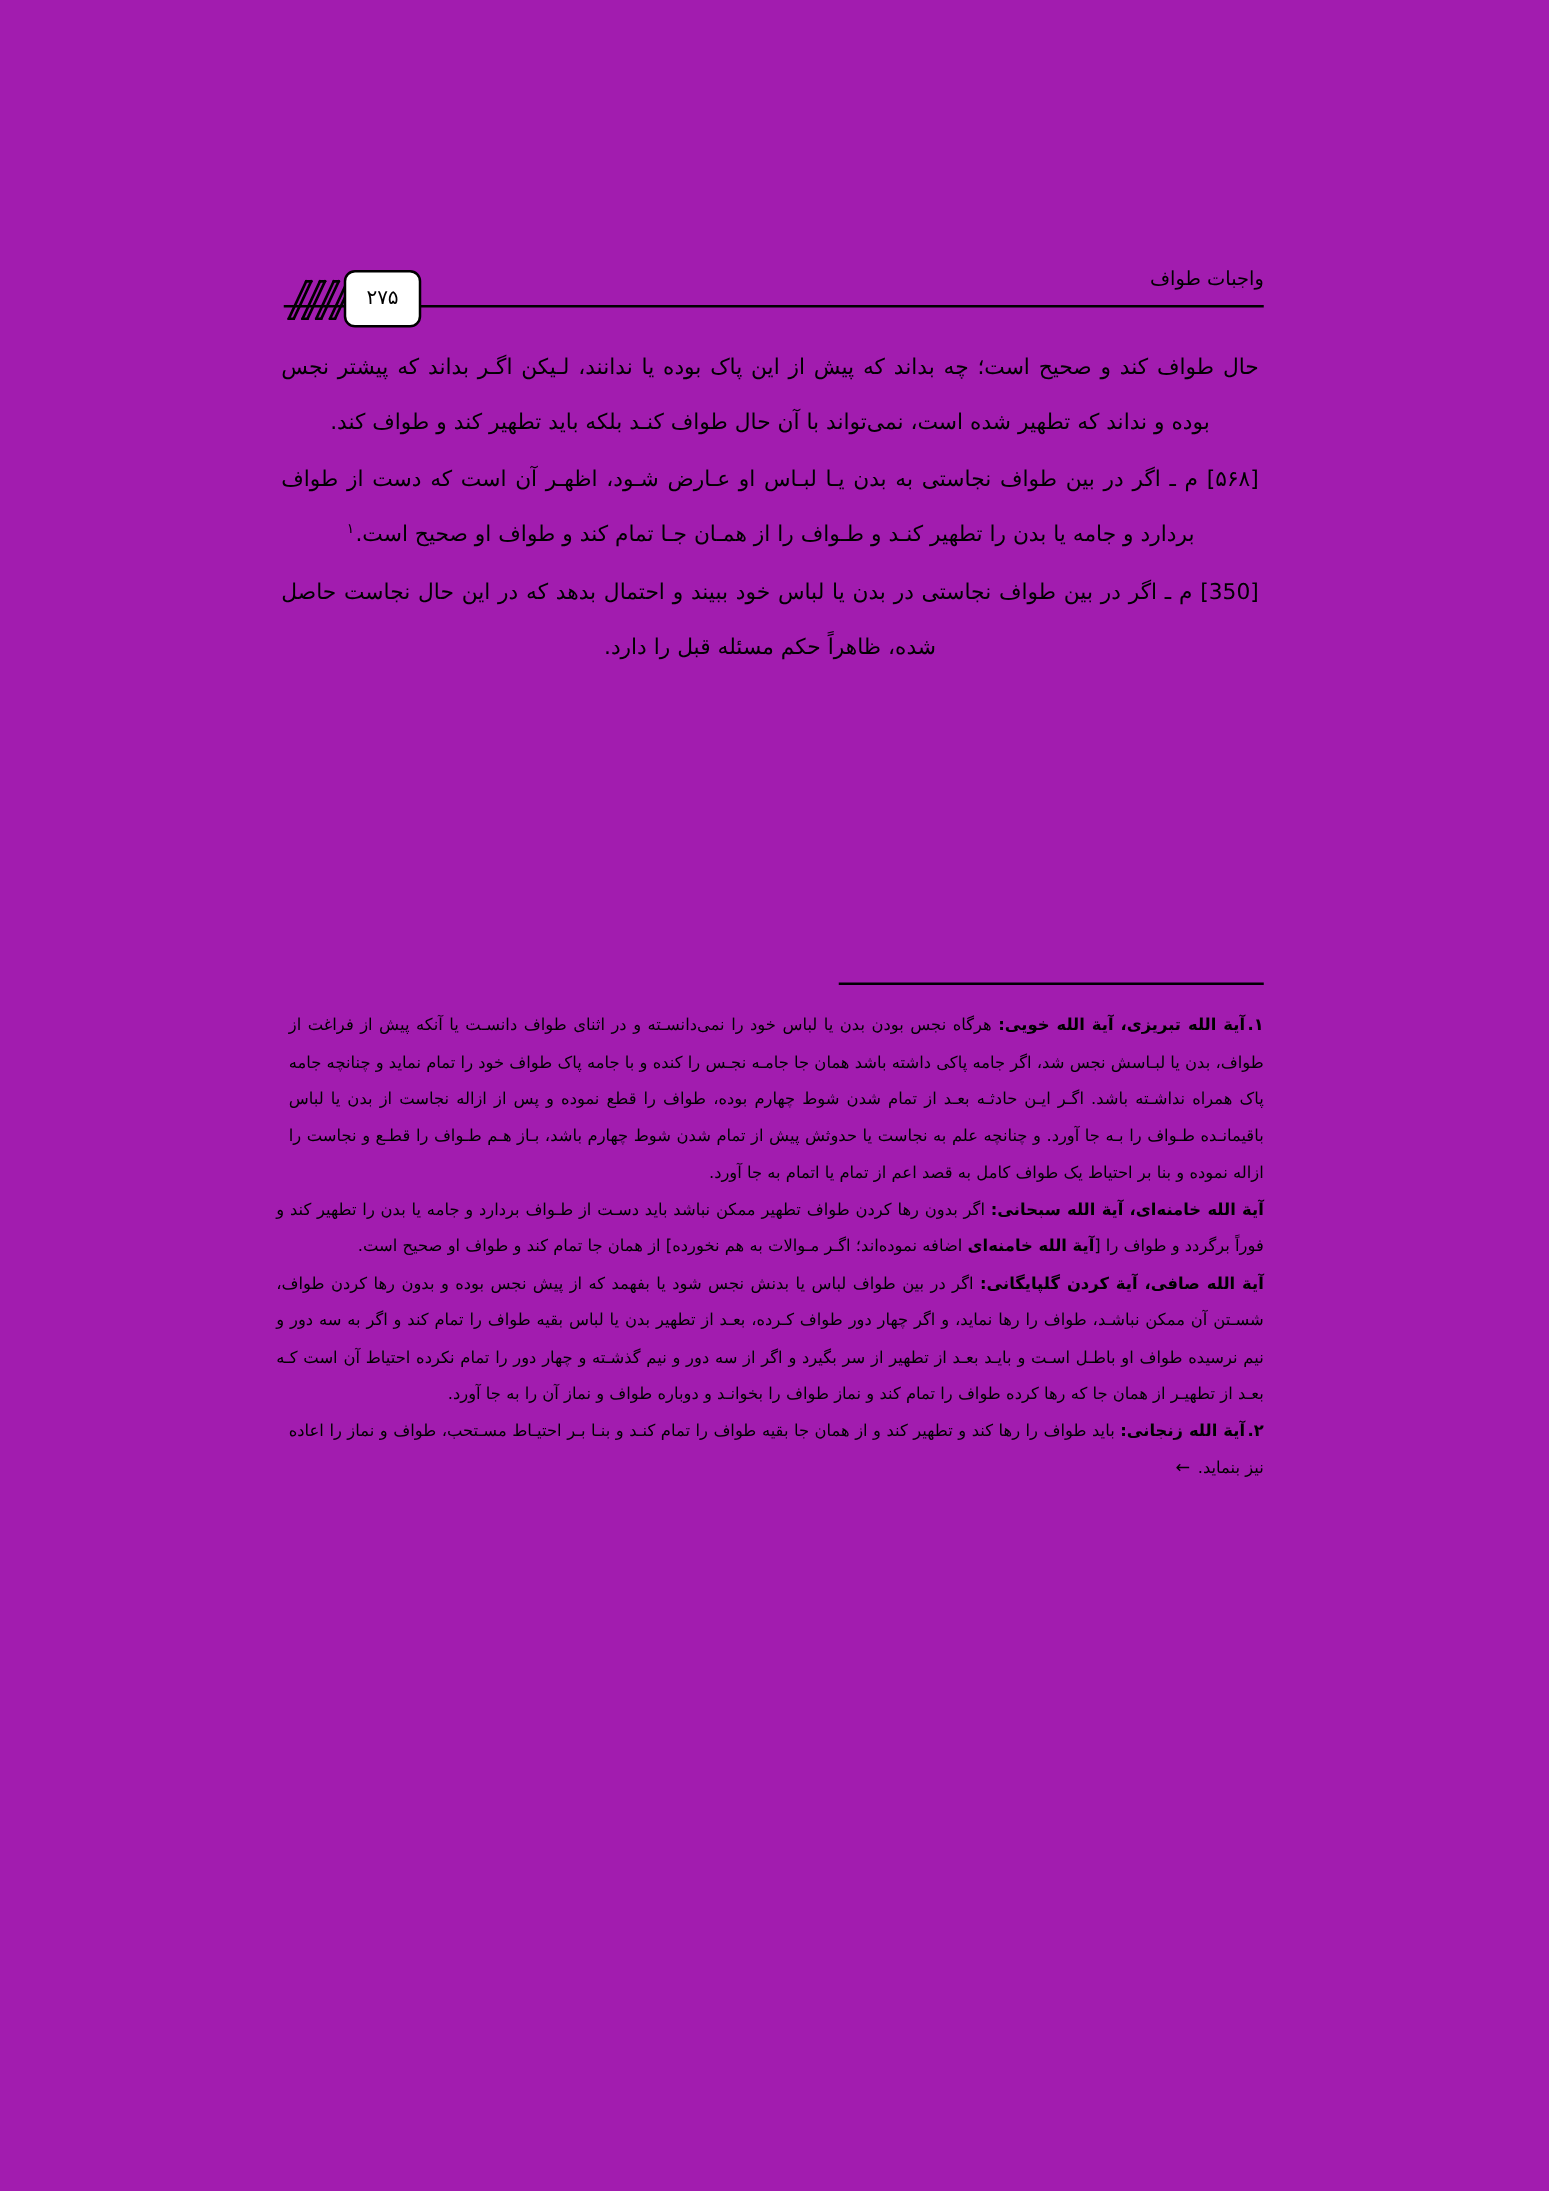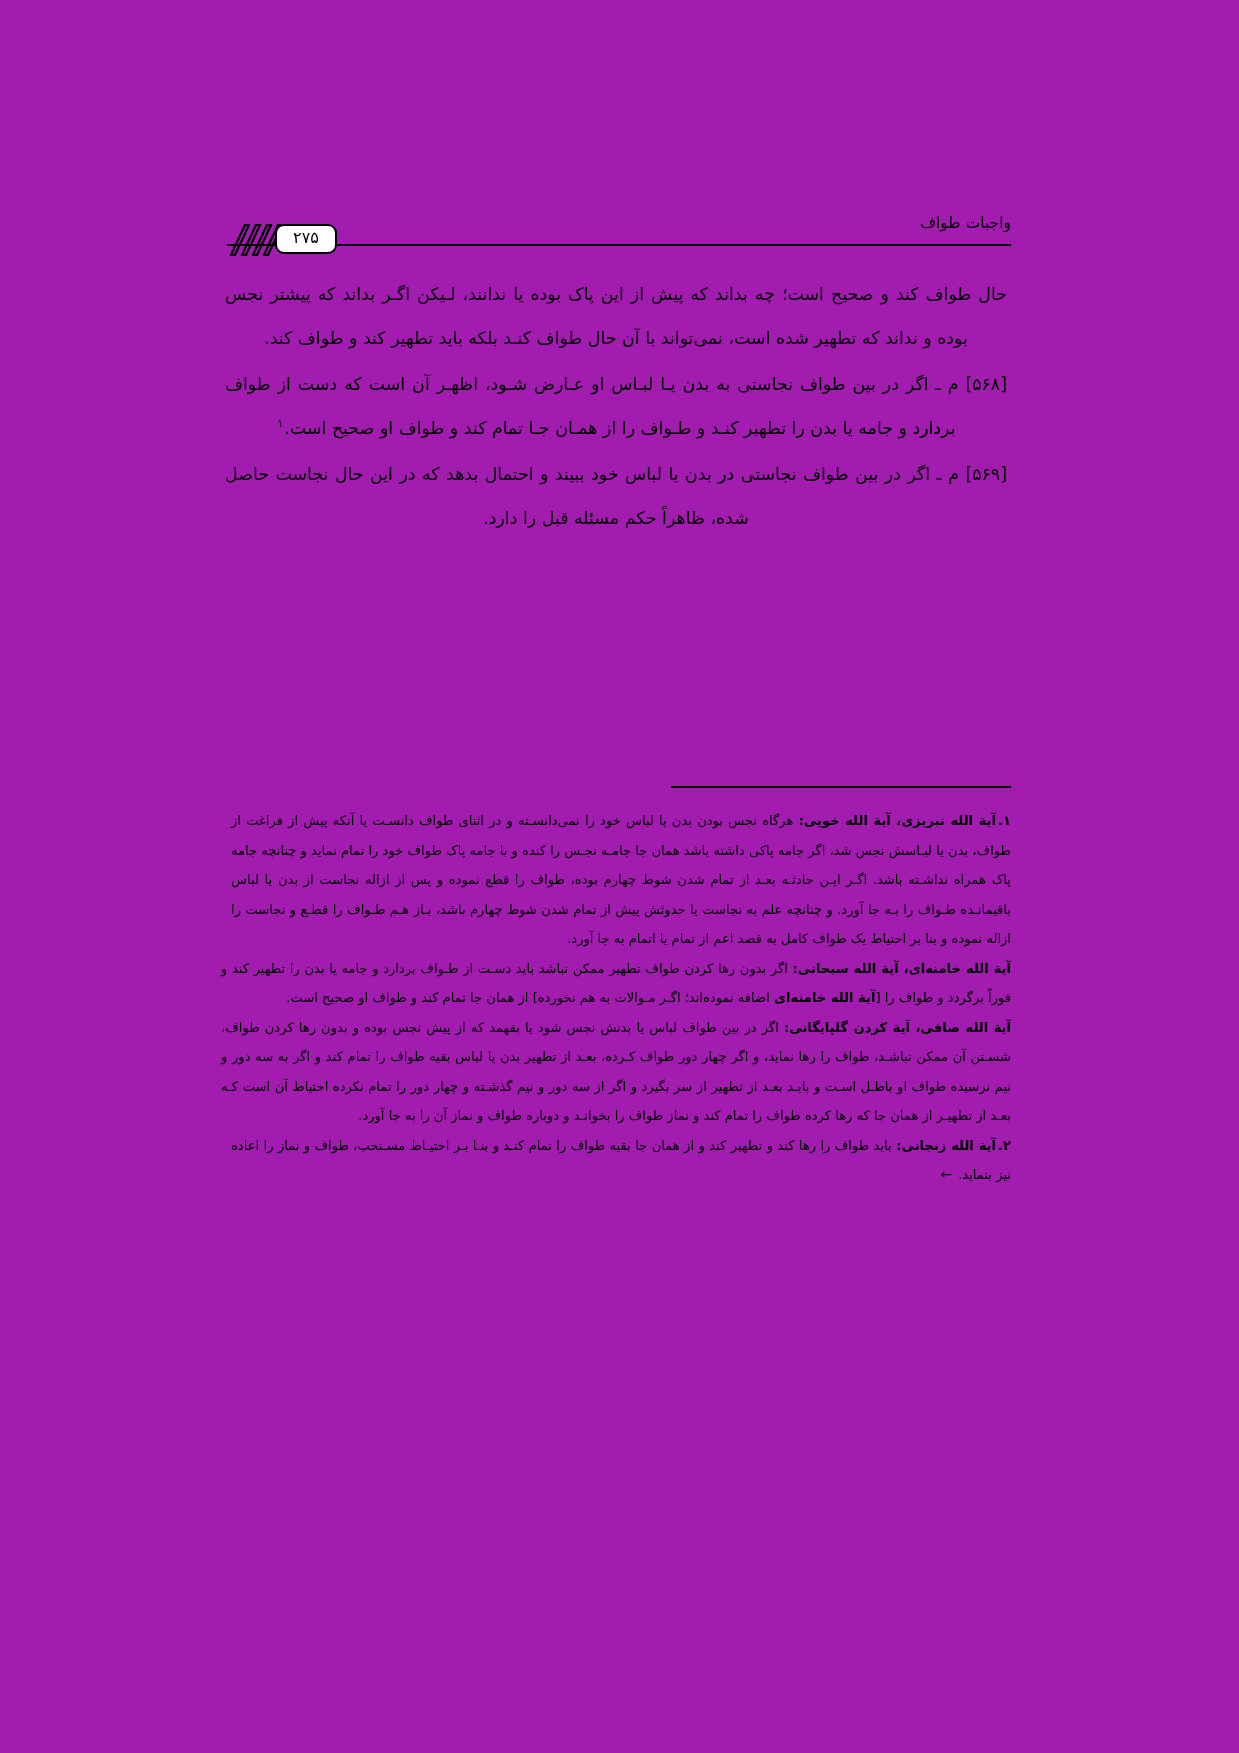--- a/index.html
+++ b/index.html
@@ -57,21 +57,21 @@
     position: absolute;
     left: 0;
     top: 10px;
     height: 34px;
     display: flex;
     flex-direction: row;
     align-items: center;
   }
   .pagenum-box {
     box-sizing: border-box;
-    height: 30px;
+    height: 46px;
     min-width: 62px;
     padding: 0 11px;
     border: 2.2px solid #000;
     border-radius: 9px;
     display: flex;
     align-items: center;
     justify-content: center;
     background: #fff;
     position: relative;
     z-index: 3;
@@ -211,21 +211,21 @@
     </p>
 
     <p class="para last-center">
       <span>[۵۶۸]</span>
       <span>م</span>
       <span>ـ</span>
       <span>اگر در بین طواف نجاستی به بدن یـا لبـاس او عـارض شـود، اظهـر آن است که دست از طواف بردارد و جامه یا بدن را تطهیر کنـد و طـواف را از همـان جـا تمام کند و طواف او صحیح است.</span><span class="fn-ref">۱</span>
     </p>
 
     <p class="para last-center">
-      <span>[۵۶۹]</span>
+      <span>[350]</span>
       <span>م</span>
       <span>ـ</span>
       <span>اگر در بین طواف نجاستی در بدن یا لباس خود ببیند و احتمال بدهد که در این حال نجاست حاصل شده، ظاهراً حکم مسئله قبل را دارد.</span>
     </p>
 
 
   </div>
 
   <div class="fn-rule"></div>
 

